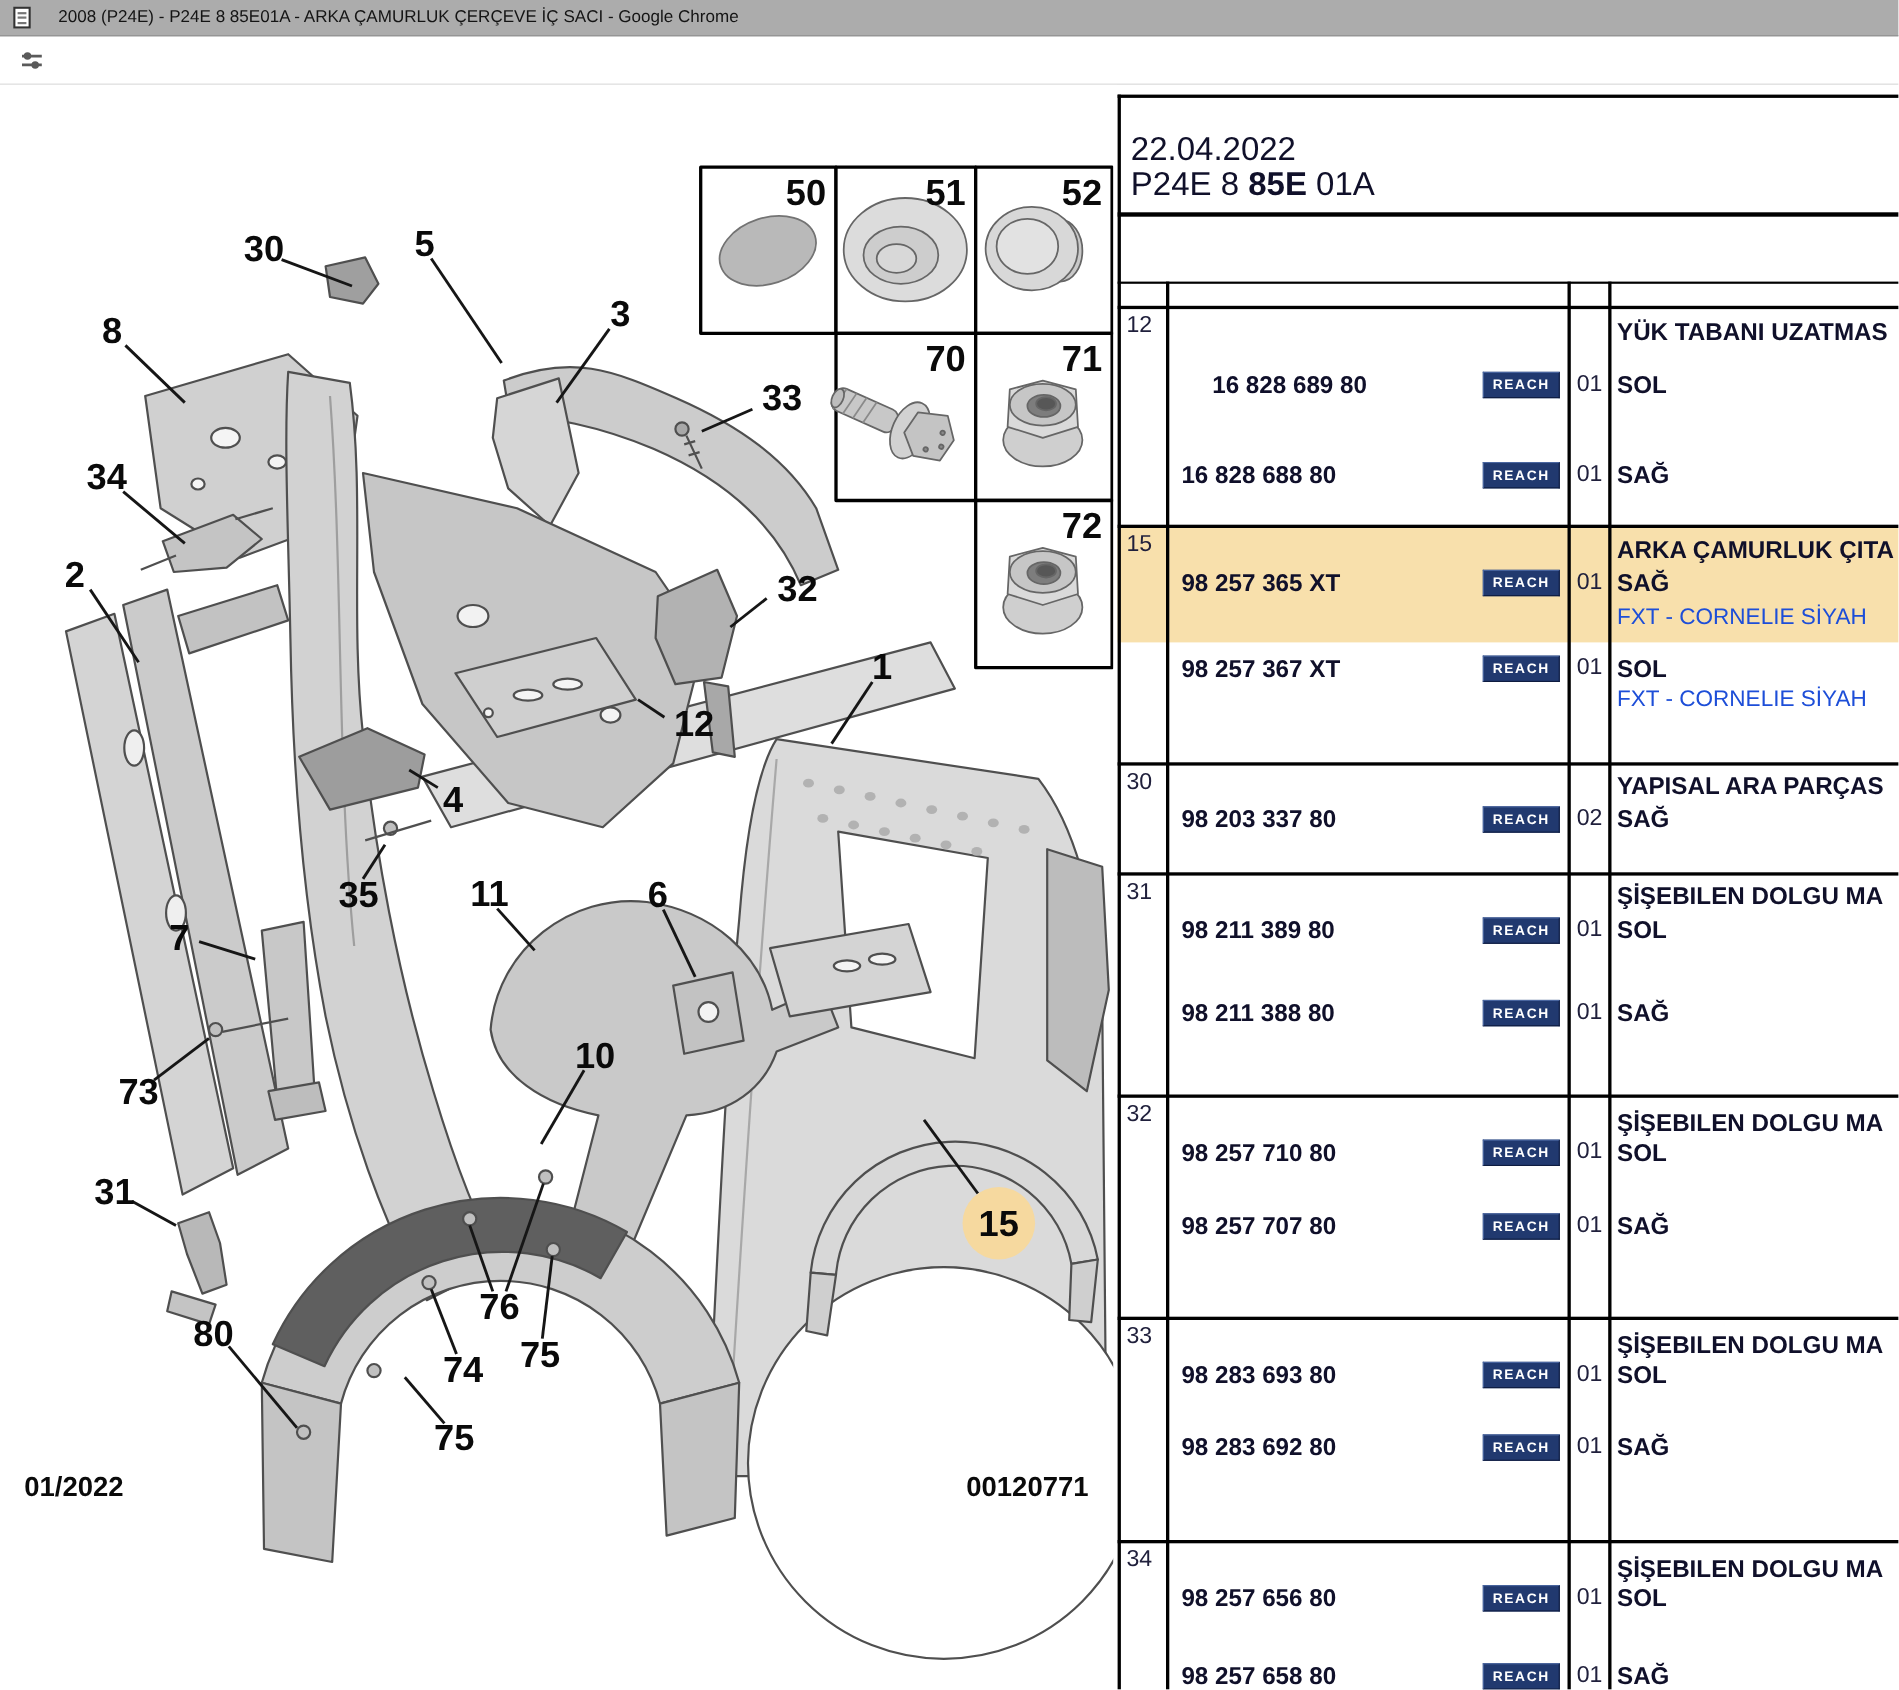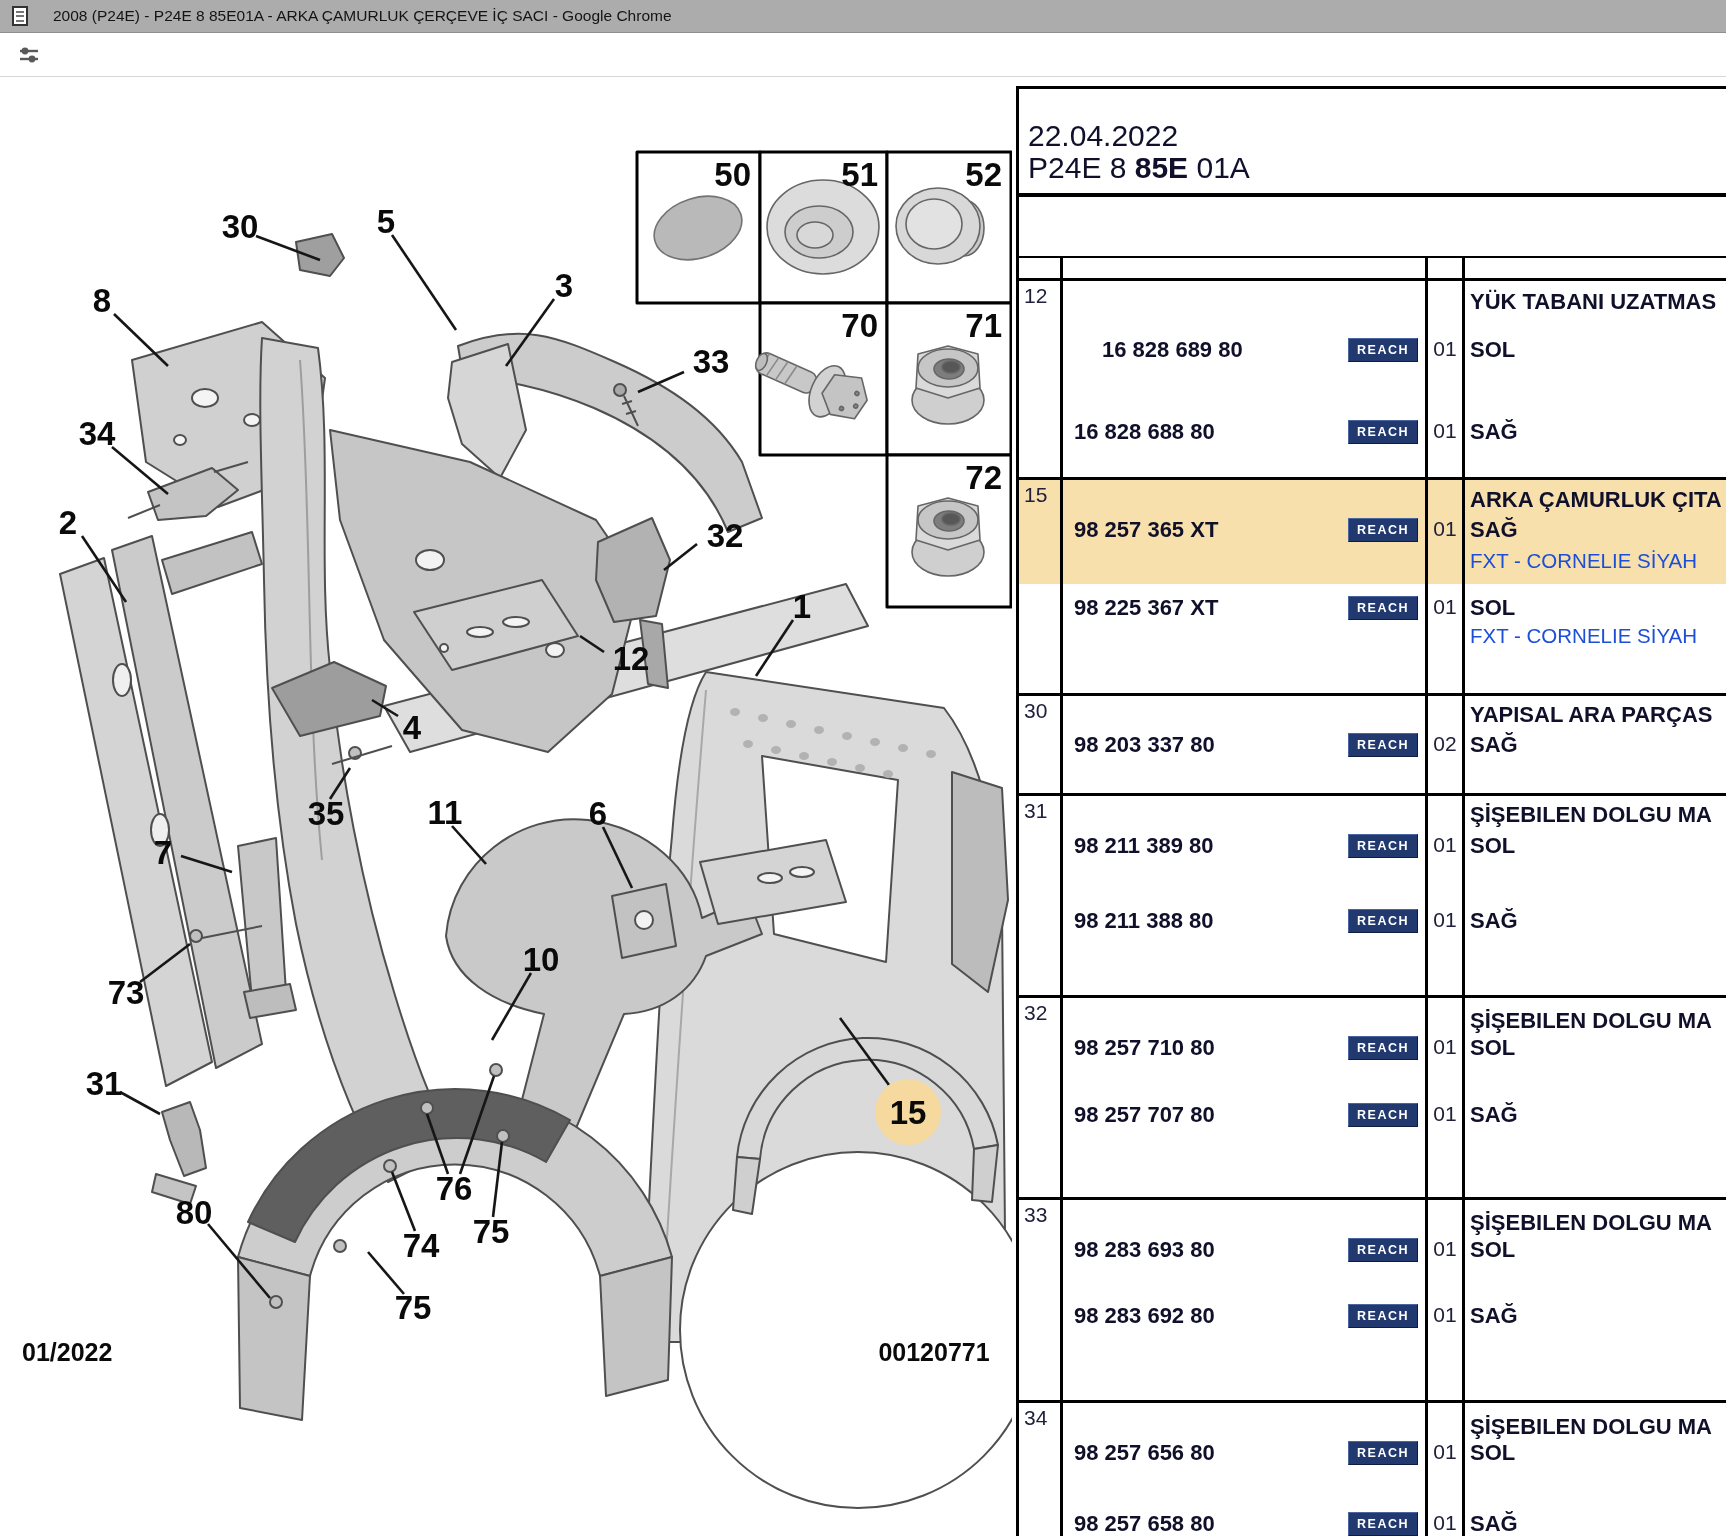--- a/index.html
+++ b/index.html
@@ -326,21 +326,21 @@
       <div class="cell-text side-lbl" style="left: 1470px; top: 419px;">SAĞ</div>
       <div class="hline" style="left: 1016px; top: 477px; width: 710px; height: 3px;"></div>
       <div class="hl-band" style="left: 1016px; top: 480px; width: 710px; height: 104px; background: rgb(248, 224, 172);"></div>
       <div class="cell-text ref-num" style="left: 1024px; top: 483px;">15</div>
       <div class="cell-text desc-title" style="left: 1470px; top: 487px;">ARKA ÇAMURLUK ÇITA</div>
       <div class="cell-text part-num" style="left: 1074px; top: 517px;">98 257 365 XT</div>
       <div class="reach-badge" style="left: 1348px; top: 518px;">REACH</div>
       <div class="cell-text qty" style="left: 1430px; top: 517px;">01</div>
       <div class="cell-text side-lbl" style="left: 1470px; top: 517px;">SAĞ</div>
       <div class="cell-text note-lbl" style="left: 1470px; top: 549px;">FXT - CORNELIE SİYAH</div>
-      <div class="cell-text part-num" style="left: 1074px; top: 595px;">98 225 367 XT</div>
+      <div class="cell-text part-num" style="left: 1074px; top: 595px;">98 257 367 XT</div>
       <div class="reach-badge" style="left: 1348px; top: 596px;">REACH</div>
       <div class="cell-text qty" style="left: 1430px; top: 595px;">01</div>
       <div class="cell-text side-lbl" style="left: 1470px; top: 595px;">SOL</div>
       <div class="cell-text note-lbl" style="left: 1470px; top: 624px;">FXT - CORNELIE SİYAH</div>
       <div class="hline" style="left: 1016px; top: 693px; width: 710px; height: 3px;"></div>
       <div class="cell-text ref-num" style="left: 1024px; top: 699px;">30</div>
       <div class="cell-text desc-title" style="left: 1470px; top: 702px;">YAPISAL ARA PARÇAS</div>
       <div class="cell-text part-num" style="left: 1074px; top: 732px;">98 203 337 80</div>
       <div class="reach-badge" style="left: 1348px; top: 733px;">REACH</div>
       <div class="cell-text qty" style="left: 1430px; top: 732px;">02</div>

